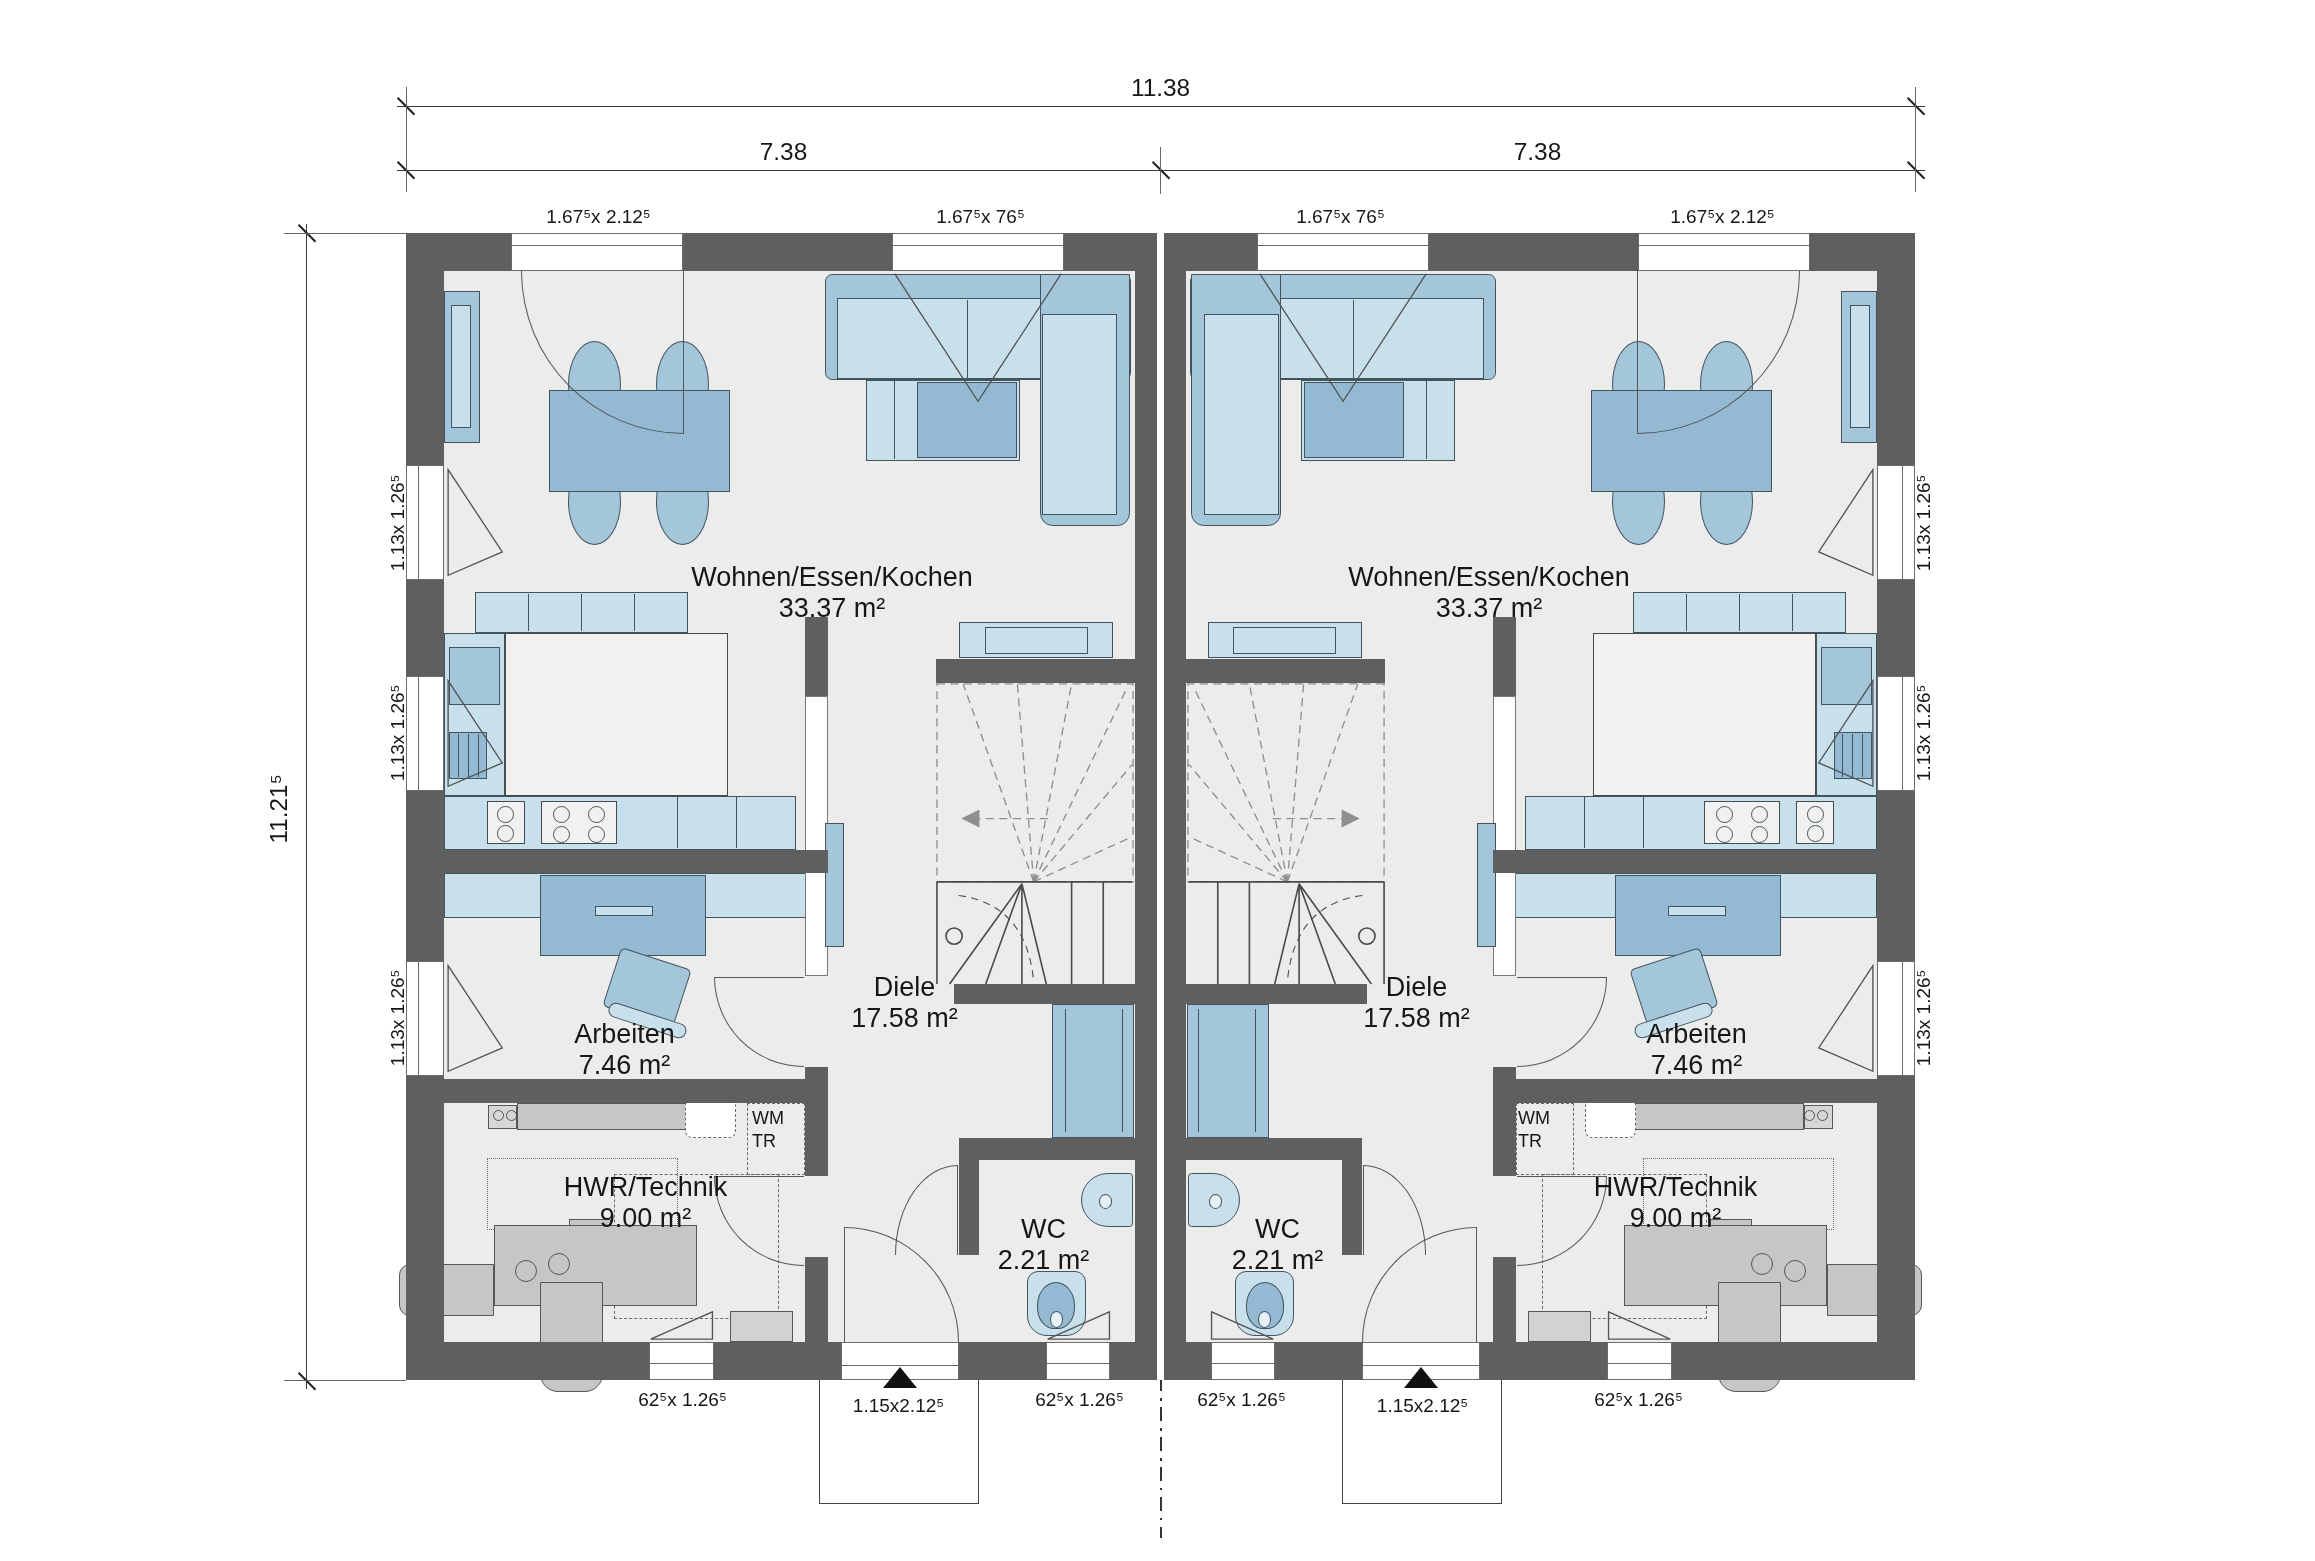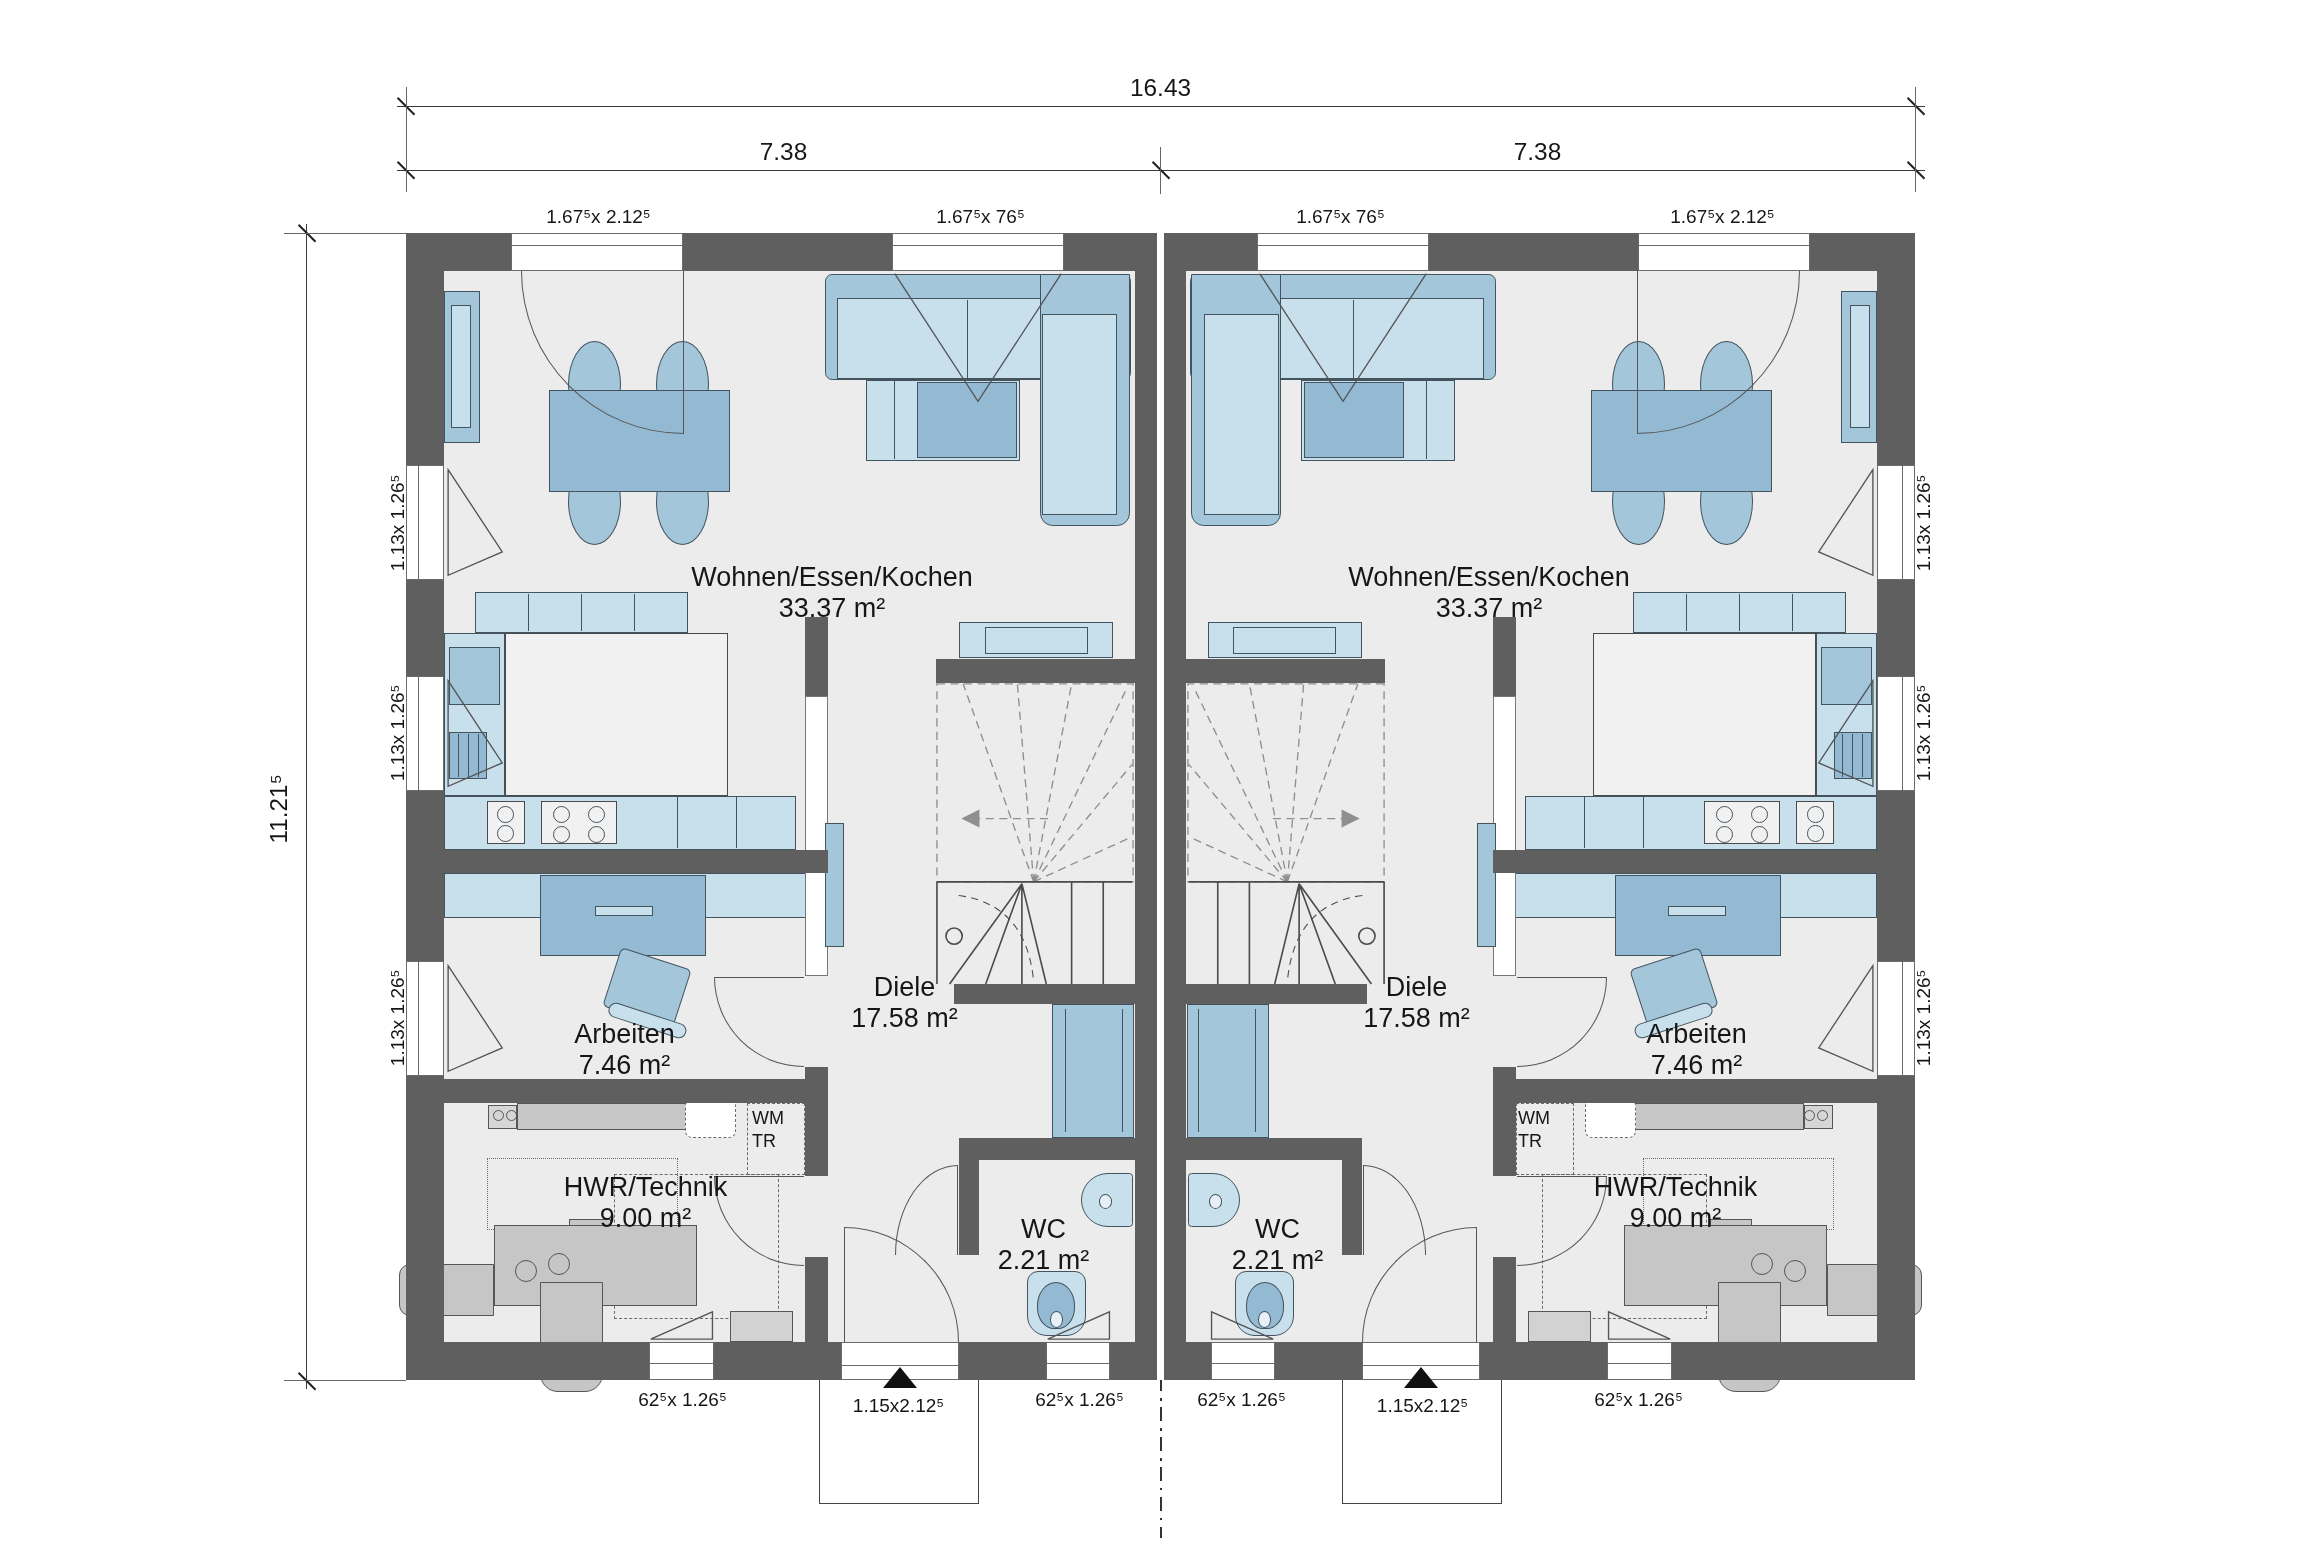--- a/index.html
+++ b/index.html
@@ -254,21 +254,21 @@
     <div class="lbl sm" style="left:213px;top:1156px;width:127px;">62⁵x 1.26⁵</div>
     <div class="lbl sm" style="left:610px;top:1156px;width:127px;">62⁵x 1.26⁵</div>
     <div class="lbl sm" style="left:438px;top:1162px;width:109px;">1.15x2.12⁵</div>
   </div>
 
   <div class="axis" style="left:1160px;top:237px;height:1301px;"></div>
 
   <div class="ln" style="left:397px;top:106px;width:1528px;height:1.4px;"></div>
   <div class="tick" style="left:394px;top:105px;"></div>
   <div class="tick" style="left:1904px;top:105px;"></div>
-  <div class="lbl dim" style="left:1070px;top:74px;width:181px;">16.43</div>
+  <div class="lbl dim" style="left:1070px;top:74px;width:181px;">11.38</div>
 
   <div class="ln" style="left:397px;top:170px;width:1528px;height:1.4px;"></div>
   <div class="tick" style="left:394px;top:169px;"></div>
   <div class="tick" style="left:1149px;top:169px;"></div>
   <div class="tick" style="left:1904px;top:169px;"></div>
   <div class="lbl dim" style="left:693px;top:138px;width:181px;">7.38</div>
   <div class="lbl dim" style="left:1447px;top:138px;width:181px;">7.38</div>
 
   <div class="ln" style="left:306px;top:224px;width:1.4px;height:1165px;"></div>
   <div class="tick" style="left:295px;top:232px;"></div>

